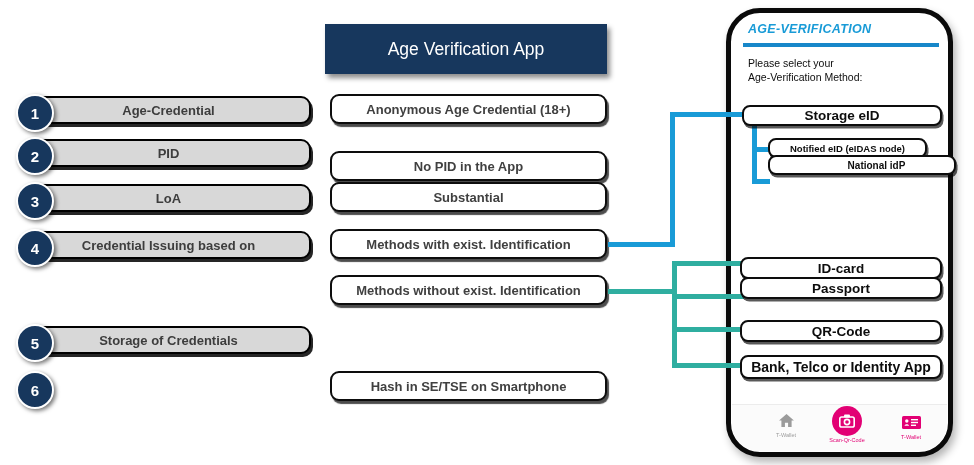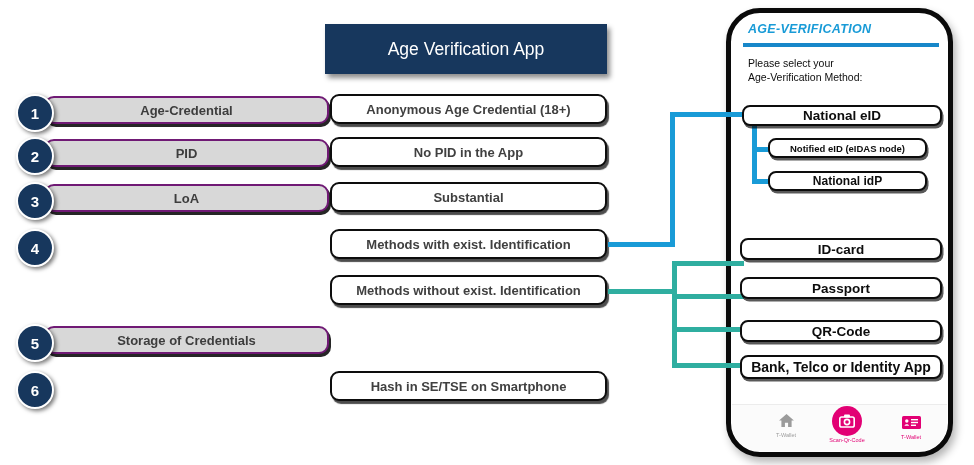--- a/index.html
+++ b/index.html
@@ -1,21 +1,21 @@
 <!DOCTYPE html>
 <html style="--navy: #17375D; --accent-blue: #199BD7; --accent-teal: #2FAEA0; --magenta: #E20074; --pill-gray: #D8D8D8;"><head>
 <meta charset="utf-8">
 <style>
   html,body{margin:0;padding:0;background:#fff;}
   .stage{position:relative;width:974px;height:465px;background:#fff;overflow:hidden;
          font-family:"Liberation Sans",sans-serif;}
 
   
-  .pill{position:absolute;left:44px;width:281px;height:24px;background:var(--pill-gray,#d8d8d8);
-        border:2px solid #701a75;border-radius:10px;box-shadow:2px 3px 0 rgba(0,0,0,.85);
+  .pill{position:absolute;left:26px;width:281px;height:24px;background:var(--pill-gray,#d8d8d8);
+        border:2px solid #000000;border-radius:10px;box-shadow:2px 3px 0 rgba(0,0,0,.85);
         display:flex;align-items:center;justify-content:center;
         font-weight:bold;font-size:13px;color:#3d3d3d;}
   .ncircle{position:absolute;left:16px;width:34px;height:34px;background:var(--navy,#17375d);
         border:2px solid #fff;border-radius:50%;box-shadow:2px 2px 4px rgba(0,0,0,.55);
         display:flex;align-items:center;justify-content:center;color:#fff;font-weight:bold;font-size:15px;}
 
   
   .app-header{position:absolute;left:325px;top:24px;width:282px;height:50px;background:var(--navy,#17375d);
         color:#fff;display:flex;align-items:center;justify-content:center;font-weight:normal;font-size:17.5px;
         box-shadow:3px 4px 5px rgba(0,0,0,.45);}
@@ -33,23 +33,23 @@
         border:5px solid #0a0a0a;border-radius:34px;box-shadow:3px 5px 8px rgba(0,0,0,.3);}
   .phone-title{position:absolute;left:17px;top:9px;font-weight:bold;font-size:12.5px;
         color:var(--accent-blue,#199bd7);letter-spacing:.3px;font-style:italic;}
   .phone-rule{position:absolute;left:12px;top:30px;width:196px;height:4px;background:#1787c9;}
   .phone-sub{position:absolute;left:17px;top:44px;font-weight:normal;font-size:10.5px;color:#0d0d0d;line-height:1.32;}
   .pbtn{position:absolute;z-index:10;background:#fff;border:2.5px solid #0d0d0d;border-radius:8px;
         box-shadow:1.5px 2.5px 0 rgba(0,0,0,.65);display:flex;align-items:center;justify-content:center;
         font-weight:bold;color:#0d0d0d;white-space:nowrap;}
   .pbtn.primary{left:11px;top:92px;width:196px;height:17px;font-size:13.5px;}
   .pbtn.sub1{left:37px;top:125px;width:155px;height:16px;font-size:9.5px;}
-  .pbtn.sub2{left:37px;top:158px;width:155px;height:16px;font-size:12px;}
+  .pbtn.sub2{left:37px;top:142px;width:155px;height:16px;font-size:10px;padding-left:29px;}
   .pbtn.m{left:9px;width:198px;height:18px;font-size:13.5px;}
-  .pbtn.m1{top:225px;} .pbtn.m2{top:264px;} .pbtn.m3{top:307px;}
+  .pbtn.m1{top:244px;} .pbtn.m2{top:264px;} .pbtn.m3{top:307px;}
   .pbtn.m4{top:342px;height:20px;font-size:14px;}
 
   
   .phone-nav{position:absolute;left:1px;right:1px;bottom:1px;height:46px;background:#fbfbfb;
         border-top:1px solid #ececec;border-radius:0 0 27px 27px;}
   .nav-item{position:absolute;text-align:center;}
   .nav-home{left:37px;top:8px;width:34px;}
   .nav-scan{left:84px;top:1px;width:62px;}
   .nav-card{left:160px;top:10px;width:38px;}
   .nav-label{display:block;font-size:5.5px;line-height:1.1;margin-top:1px;}
@@ -77,38 +77,41 @@
       <span>2</span>
     </div>
 
   <div class="pill" style="top:184px">
       <span>LoA</span>
     </div>
   <div class="ncircle" style="top:182px">
       <span>3</span>
     </div>
 
+  <div class="pill" style="top:231px">
+      <span>Credential Issuing based on</span>
+    </div>
   <div class="ncircle" style="top:229px">
       <span>4</span>
     </div>
 
   <div class="pill" style="top:326px">
       <span>Storage of Credentials</span>
     </div>
   <div class="ncircle" style="top:324px">
       <span>5</span>
     </div>
 
   <div class="ncircle" style="top:371px">
       <span>6</span>
     </div>
 
   <div class="app-header">Age Verification App</div>
   <div class="mbox" style="top:94px">Anonymous Age Credential (18+)</div>
-  <div class="mbox" style="top:137px">No PID in the App</div>
+  <div class="mbox" style="top:151px">No PID in the App</div>
   <div class="mbox" style="top:182px">Substantial</div>
   <div class="mbox" style="top:229px">Methods with exist. Identification</div>
   <div class="mbox" style="top:275px">Methods without exist. Identification</div>
   <div class="mbox" style="top:371px">Hash in SE/TSE on Smartphone</div>
 
   <div class="line blue" style="left:608px;top:242px;width:66px;height:5px"></div>
   <div class="line blue" style="left:670px;top:112px;width:5px;height:135px"></div>
   <div class="line blue" style="left:670px;top:112px;width:74px;height:5px"></div>
   <div class="line blue" style="left:752px;top:126px;width:5px;height:58px"></div>
   <div class="line blue" style="left:752px;top:147px;width:18px;height:5px"></div>
@@ -122,21 +125,21 @@
   <div class="line teal" style="left:672px;top:363px;width:72px;height:5px"></div>
 
   <div class="phone">
     <div class="phone-title">AGE-VERIFICATION</div>
     <div class="phone-rule"></div>
     <div class="phone-sub">
       <span>Please select your</span><br>
       <span>Age-Verification Method:</span>
     </div>
 
-    <div class="pbtn primary">National eID</div>
+    <div class="pbtn primary">Storage eID</div>
     <div class="pbtn sub1">Notified eID (eIDAS node)</div>
     <div class="pbtn sub2">National idP</div>
     <div class="pbtn m m1">ID-card</div>
     <div class="pbtn m m2">Passport</div>
     <div class="pbtn m m3">QR-Code</div>
     <div class="pbtn m m4">Bank, Telco or Identity App</div>
 
     <div class="phone-nav">
       <div class="nav-item nav-home">
         <span>

